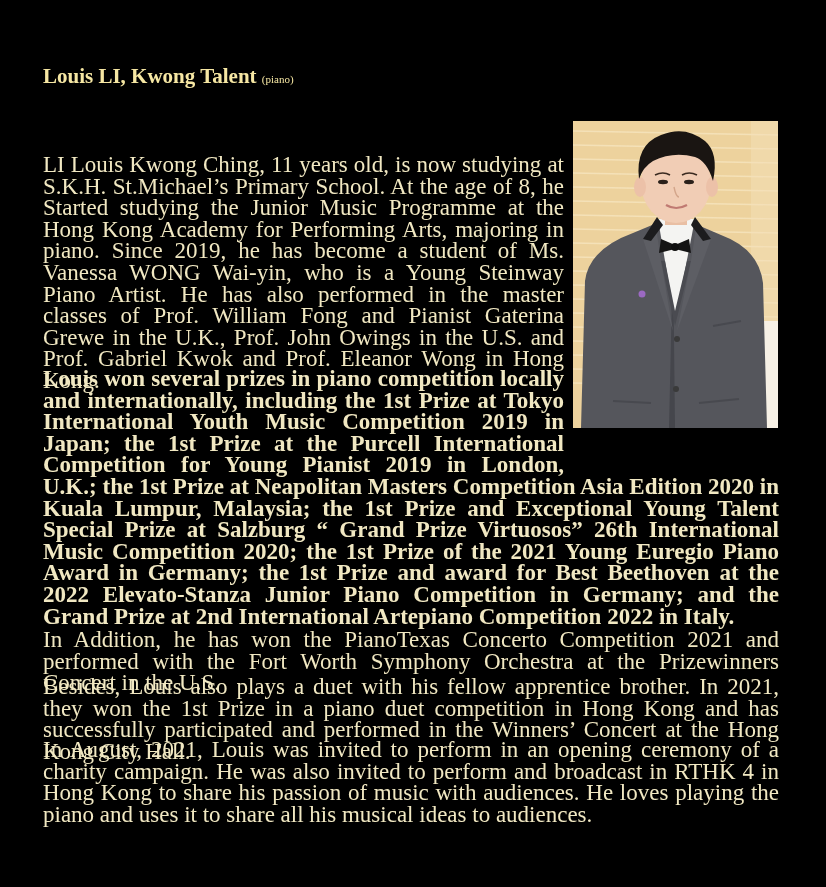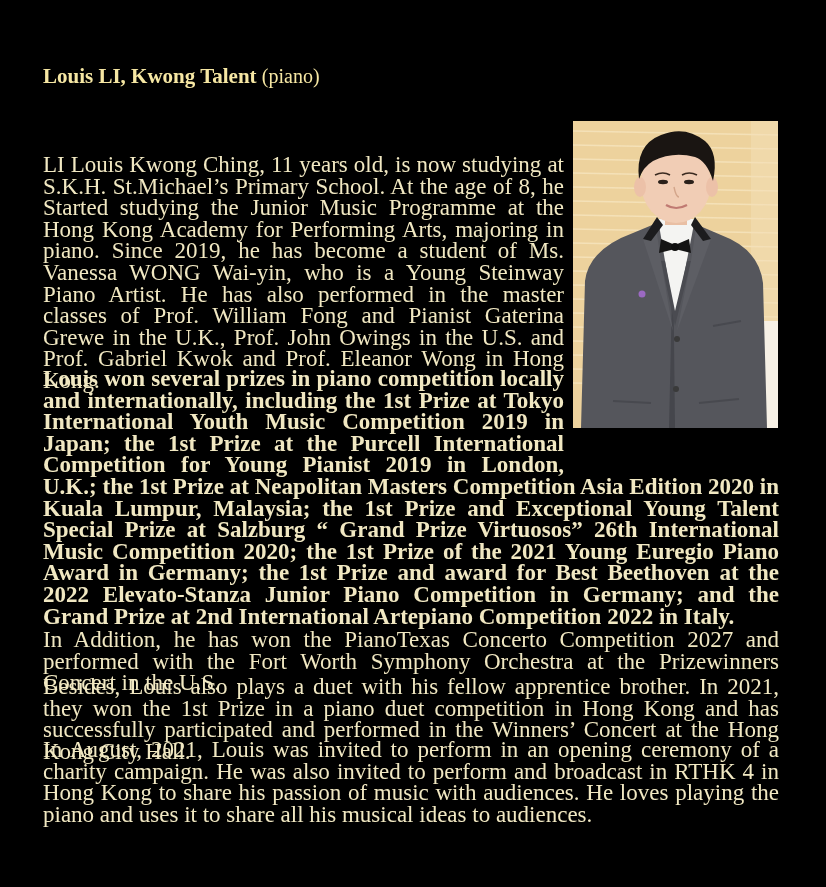--- a/index.html
+++ b/index.html
@@ -16,21 +16,21 @@
     margin: 0;
     color: #f6e7a3;
     font-family: "Liberation Serif", "DejaVu Serif", serif;
     font-weight: bold;
     font-size: 21px;
     line-height: 26px;
     white-space: nowrap;
   }
   .title .instrument {
     font-weight: normal;
-    font-size: 20px;
+    font-size: 11px;
   }
   .bio {
     position: absolute;
     left: 43px;
     width: 736px;
     color: #f1e8c2;
     font-family: "Liberation Serif", "DejaVu Serif", serif;
     font-size: 23px;
     line-height: 21.6px;
     text-align: justify;
@@ -160,21 +160,21 @@
     <span>Talent Special Prize at Salzburg “ Grand Prize Virtuosos” 26th International Music</span>
     <span>Competition 2020; the 1st Prize of the 2021 Young Euregio Piano Award in Germany;</span>
     <span>the 1st Prize and award for Best Beethoven at the 2022 Elevato-Stanza Junior Piano</span>
     <span>Competition in Germany; and the Grand Prize at 2nd International Artepiano</span>
     <span>Competition 2022 in Italy.</span>
   </p>
 </div>
 
 <div class="bio p3">
   <p class="p">
-    <span>In Addition, he has won the PianoTexas Concerto Competition 2027 and performed with</span>
+    <span>In Addition, he has won the PianoTexas Concerto Competition 2021 and performed with</span>
     <span>the Fort Worth Symphony Orchestra at the Prizewinners Concert in the U.S.</span>
   </p>
 </div>
 
 <div class="bio p4">
   <p class="p">
     <span>Besides, Louis also plays a duet with his fellow apprentice brother. In 2021, they won the</span>
     <span>1st Prize in a piano duet competition in Hong Kong and has successfully participated</span>
     <span>and performed in the Winners’ Concert at the Hong Kong City Hall.</span>
   </p>

